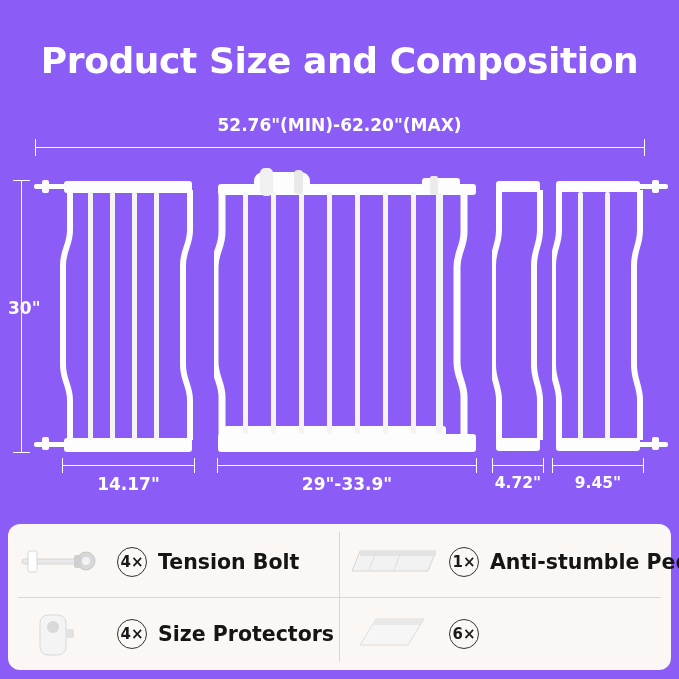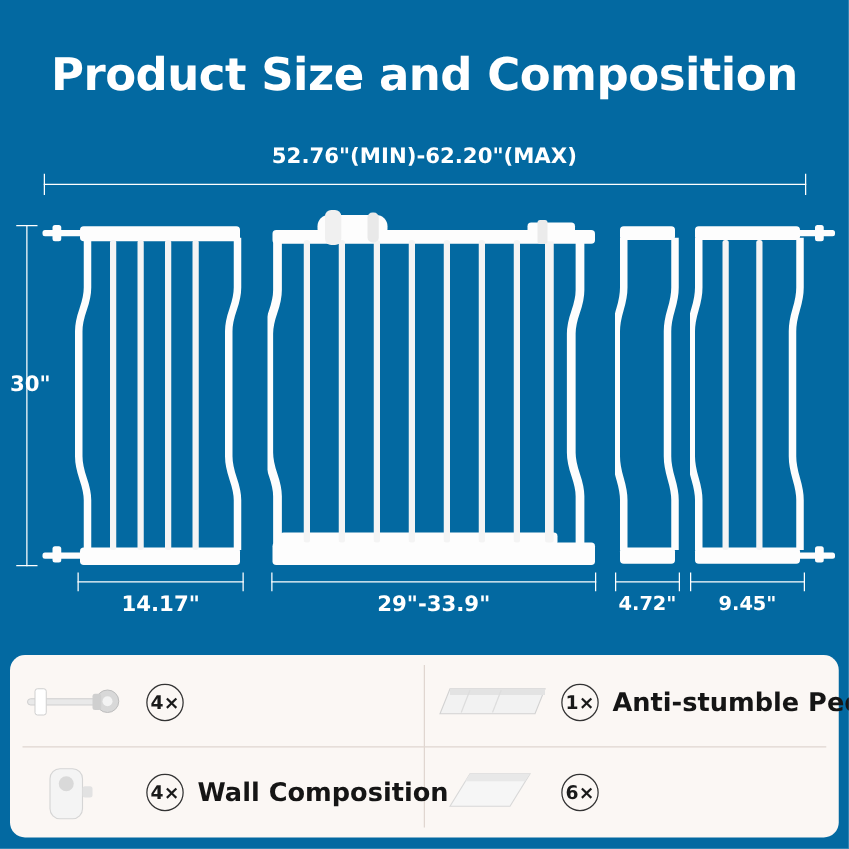--- a/index.html
+++ b/index.html
@@ -10,21 +10,21 @@
     width: 679px;
     height: 679px;
     font-family: "DejaVu Sans", sans-serif;
     background: #ffffff;
     overflow: hidden;
   }
   #page {
     position: relative;
     width: 679px;
     height: 679px;
-    background: #0369a1;
+    background: #8b5cf6;
     overflow: hidden;
   }
 
   
   .title {
     position: absolute;
     left: 0;
     top: 40px;
     width: 679px;
     text-align: center;
@@ -267,20 +267,21 @@
       <div class="icon-slot">
         <svg width="96" height="70">
           <rect x="8" y="32" width="60" height="5" rx="2.5" fill="#e9e9e9" stroke="#cfcfcf" stroke-width="0.8"></rect>
           <rect x="14" y="24" width="9" height="21" rx="2" fill="#ffffff" stroke="#cfcfcf" stroke-width="0.8"></rect>
           <circle cx="72" cy="34" r="9" fill="#d8d8d8" stroke="#bdbdbd" stroke-width="0.8"></circle>
           <circle cx="72" cy="34" r="4" fill="#f3f3f3"></circle>
           <rect x="60" y="28" width="7" height="13" rx="2" fill="#cfcfcf"></rect>
         </svg>
       </div>
       <div class="qty"><span class="circle">4×</span></div>
+      <div class="cell-label">Tension Bolt</div>
     </div>
 
     <div class="cell" style="left:338px;top:2px;width:322px;">
       <div class="icon-slot">
         <svg width="96" height="70">
           <path d="M6,44 L14,24 L90,24 L82,44 Z" fill="#f2f2f2" stroke="#d2d2d2" stroke-width="0.9"></path>
           <path d="M14,24 L90,24 L90,29 L14,29 Z" fill="#e3e3e3"></path>
           <line x1="30" y1="25" x2="23" y2="43" stroke="#dddddd" stroke-width="1"></line>
           <line x1="55" y1="25" x2="48" y2="43" stroke="#dddddd" stroke-width="1"></line>
         </svg>
@@ -291,21 +292,21 @@
 
     <div class="cell" style="left:6px;top:74px;width:322px;">
       <div class="icon-slot">
         <svg width="96" height="70">
           <rect x="26" y="16" width="26" height="40" rx="8" fill="#f4f4f4" stroke="#d5d5d5" stroke-width="0.9"></rect>
           <circle cx="39" cy="28" r="6" fill="#d9d9d9"></circle>
           <rect x="52" y="30" width="8" height="9" rx="2" fill="#e2e2e2"></rect>
         </svg>
       </div>
       <div class="qty"><span class="circle">4×</span></div>
-      <div class="cell-label">Wall Composition</div>
+      <div class="cell-label">Size Protectors</div>
     </div>
 
     <div class="cell" style="left:338px;top:74px;width:322px;">
       <div class="icon-slot">
         <svg width="96" height="70">
           <path d="M14,46 L30,20 L78,20 L62,46 Z" fill="#f6f6f6" stroke="#d8d8d8" stroke-width="0.9"></path>
           <path d="M30,20 L78,20 L74,26 L26,26 Z" fill="#e8e8e8"></path>
         </svg>
       </div>
       <div class="qty"><span class="circle">6×</span></div>

